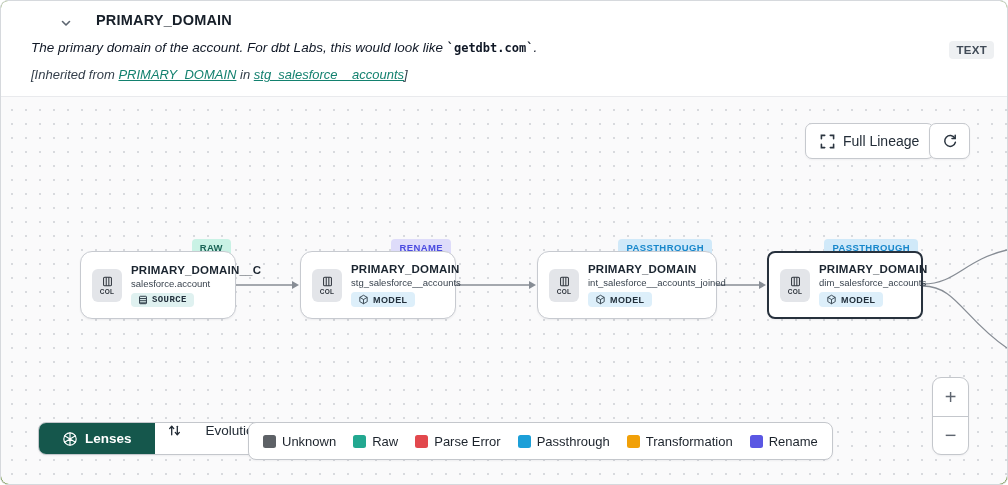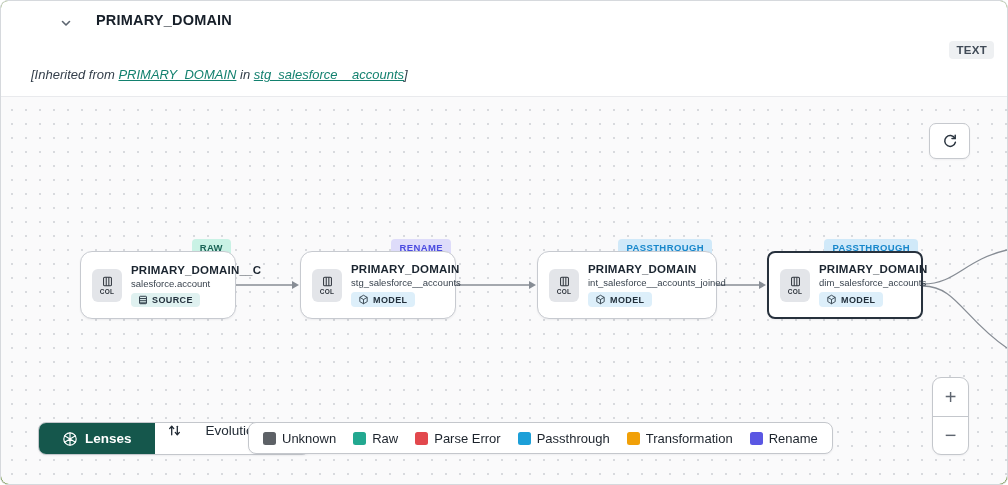--- a/index.html
+++ b/index.html
@@ -43,31 +43,31 @@
     display:flex; align-items:center; padding:6px 8px 6px 11px; cursor:pointer; }
   .node-card.selected { border:2px solid #27313d; border-radius:8px; }
   .col-chip { flex-shrink:0; width:30px; height:33px; background:#e3e5e9; border-radius:6px;
     display:flex; flex-direction:column; align-items:center; justify-content:center; gap:1px;
     color:#2f353d; font-size:6.5px; font-weight:700; letter-spacing:.3px; }
   .node-text { margin-left:9px; display:flex; flex-direction:column; align-items:flex-start; min-width:0; }
   .node-title { font-size:11.5px; font-weight:700; color:#1b2530; white-space:nowrap; letter-spacing:.2px; }
   .node-sub { font-size:9.5px; color:#39434e; margin-top:2px; white-space:nowrap; }
   .res-badge { display:inline-flex; align-items:center; gap:4px; margin-top:4px;
     border-radius:4px; padding:2px 7px; font-size:9px; font-weight:700; letter-spacing:.4px; color:#22303c; }
-  .res-source { background:#dff1f0; }
+  .res-source { background:#dff1f0;font-family:Liberation Mono, monospace; }
   .res-model { background:#ddeffa; }
   
   .lenses-group { position:absolute; left:37px; top:325px; height:33px; display:flex;
     border:1px solid #c4c7cc; border-radius:8px; overflow:hidden; background:#ffffff;
     box-shadow:0 1px 2px rgba(16,24,40,.05); }
   .lenses-btn { display:flex; align-items:center; gap:7px; background:#15574c; color:#ffffff;
     font-size:13.5px; font-weight:600; padding:0 23px; cursor:pointer; border:none; }
   .evolution-btn { display:flex; align-items:flex-start; gap:24px; background:#ffffff; color:#222b35;
     font-size:13.5px; padding:0 12px; cursor:pointer; border:none; }
-  .legend { position:absolute; left:247px; top:325px; height:32px; display:flex; align-items:center;
+  .legend { position:absolute; left:247px; top:325px; height:38px; display:flex; align-items:center;
     gap:17px; padding:0 14px; background:#ffffff; border:1px solid #c4c7cc; border-radius:8px;
     box-shadow:0 1px 2px rgba(16,24,40,.05); }
   .legend-item { display:flex; align-items:center; gap:6px; font-size:13px; color:#1c232c; }
   .swatch { width:13px; height:13px; border-radius:2.5px; }
   .zoom-stack { position:absolute; left:931px; top:280px; width:37px; background:#ffffff;
     border:1px solid #c4c7cc; border-radius:9px; overflow:hidden; box-shadow:0 1px 2px rgba(16,24,40,.05); }
   .zoom-btn { width:100%; height:38px; background:none; border:none; font-size:20px; color:#5f6670;
     cursor:pointer; display:flex; align-items:center; justify-content:center; font-family:"Liberation Sans", sans-serif; }
   .zoom-btn + .zoom-btn { border-top:1px solid #c4c7cc; }
   svg { display:block; }
@@ -78,36 +78,48 @@
 <div class="page">
 
   <div class="header">
     <button class="collapse-btn">
       <svg width="12" height="12" viewBox="0 0 12 12" fill="none" stroke="#5c6570" stroke-width="1.6" stroke-linecap="round" stroke-linejoin="round">
           <polyline points="2.5,4.5 6,8 9.5,4.5"></polyline>
         </svg>
     </button>
     <div class="page-title">PRIMARY_DOMAIN</div>
     <div class="type-pill">TEXT</div>
+    <div class="desc"><span>The primary domain of the account. For dbt Labs, this would look like </span><code>`getdbt.com`</code><span>.</span></div>
     <div class="inherited"><span>[Inherited from </span><a>PRIMARY_DOMAIN</a><span> in </span><a>stg_salesforce__accounts</a><span>]</span></div>
   </div>
 
   <div class="canvas">
 
     <svg class="edges" viewBox="0 0 1006 389">
       <path d="M235 188 H295" stroke="#878d95" stroke-width="1.3" fill="none"></path>
       <path d="M298 188 l-7 -4 v8 z" fill="#878d95"></path>
       <path d="M455 188 H532" stroke="#878d95" stroke-width="1.3" fill="none"></path>
       <path d="M535 188 l-7 -4 v8 z" fill="#878d95"></path>
       <path d="M716 188 H762" stroke="#878d95" stroke-width="1.3" fill="none"></path>
       <path d="M765 188 l-7 -4 v8 z" fill="#878d95"></path>
       <path d="M922 187 C955 187 963 163 1006 153" stroke="#878d95" stroke-width="1.3" fill="none"></path>
       <path d="M922 189 C955 189 963 222 1006 251" stroke="#878d95" stroke-width="1.3" fill="none"></path>
     </svg>
 
+    <button class="btn full-lineage">
+      <span>
+        <svg width="15" height="15" viewBox="0 0 16 16" fill="none" stroke="#2b3540" stroke-width="1.7" stroke-linecap="round">
+            <path d="M1.5 5 V1.5 H5"></path>
+            <path d="M11 1.5 H14.5 V5"></path>
+            <path d="M14.5 11 V14.5 H11"></path>
+            <path d="M5 14.5 H1.5 V11"></path>
+          </svg>
+      </span>
+      <span>Full Lineage</span>
+    </button>
     <button class="btn refresh-btn">
       <span>
         <svg width="16" height="16" viewBox="0 0 16 16" fill="none" stroke="#2b3540" stroke-width="1.5" stroke-linecap="round">
             <path d="M12.8 5.2 A5.4 5.4 0 1 0 13.4 9.3"></path>
             <path d="M13.2 2.2 V5.4 H10"></path>
           </svg>
       </span>
     </button>
 
     <div class="node-wrap" style="left:79px; top:154px; width:156px;">

